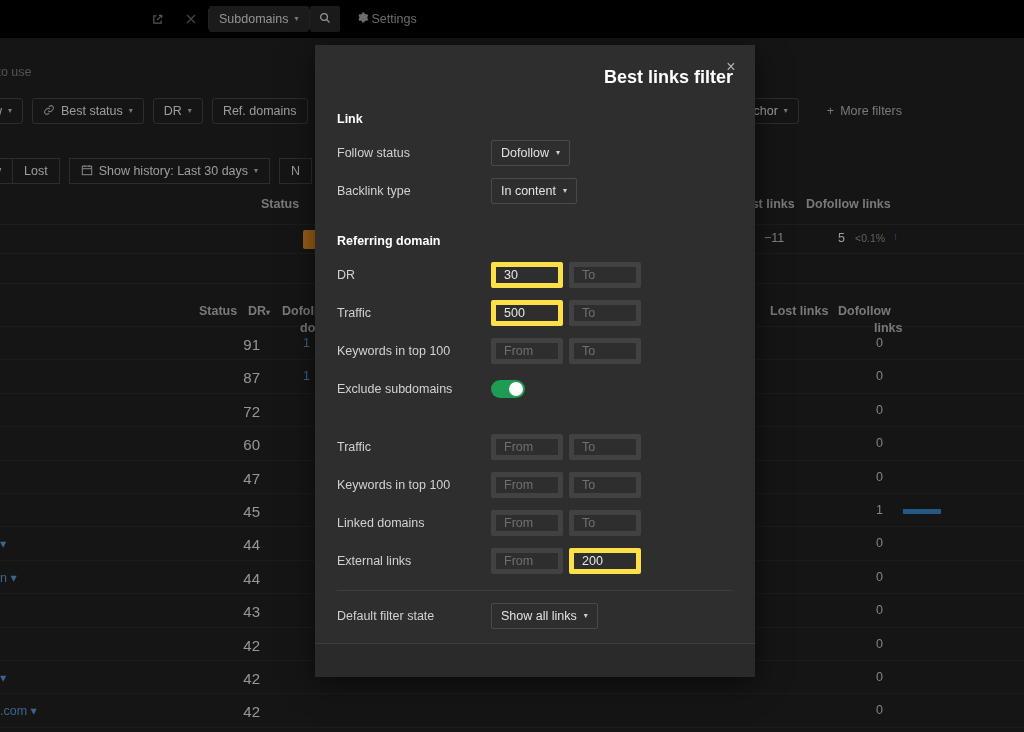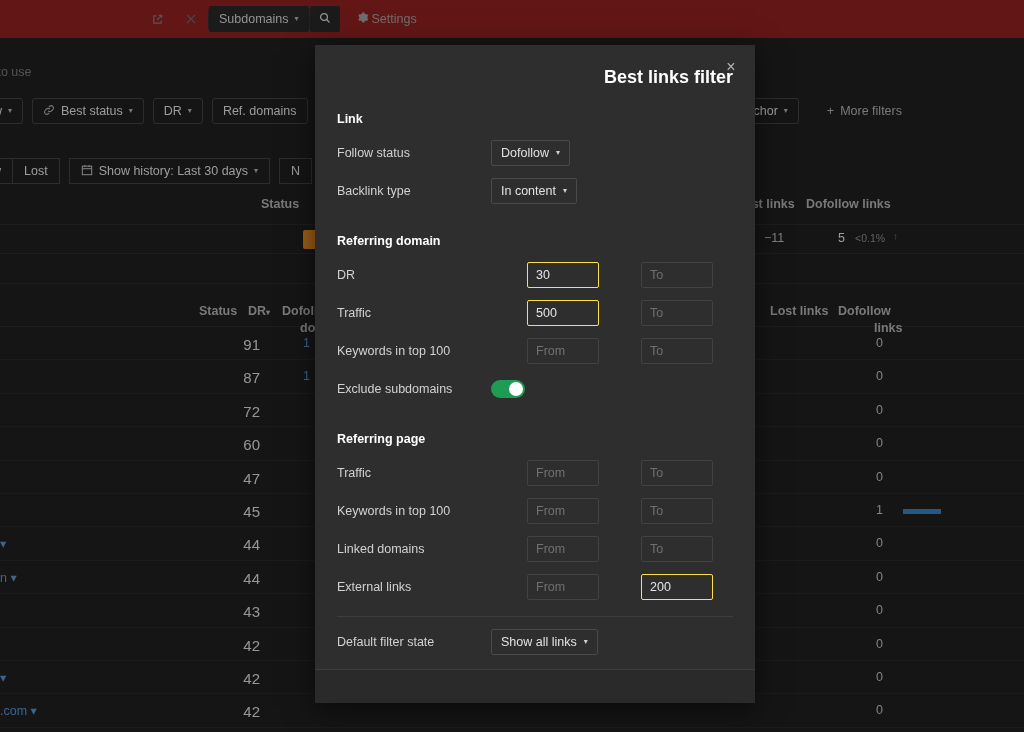--- a/index.html
+++ b/index.html
@@ -7,21 +7,21 @@
     width: 1024px; height: 732px;
     background: #1c1c1c;
     font-family: "Liberation Sans", sans-serif;
     overflow: hidden;
   }
   .app { position: relative; width: 1024px; height: 732px; background: #1c1c1c; }
 
   
   .topbar {
     position: absolute; top: 0; left: 0; width: 1024px; height: 38px;
-    background: #7f1d1d; display: flex; 
+    background: #000000; display: flex; 
   }
   .topbar-inner { display: flex; align-items: center; gap: 0; margin-left: 140px; }
   .tb-icon {
     width: 34px; height: 26px; display: flex; align-items: center; justify-content: center;
     color: #6e6e6e; font-size: 13px;
   }
   .tb-sep { width: 1px; height: 20px; background: #2c2c2c; }
   .tb-chip {
     display: flex; align-items: center; gap: 6px;
     padding: 4px 10px; height: 26px;
@@ -156,24 +156,24 @@
   .dd {
     display: inline-flex; align-items: center; gap: 7px;
     height: 26px; padding: 0 9px;
     border: 1px solid #4a4a4a; border-radius: 2px;
     color: #e2e2e2; font-size: 12.5px; background: #2e2e2e; cursor: pointer;
   }
   .dd .caret { color: #cfcfcf; }
 
   .inp {
     width: 72px; height: 26px;
-    border: 1px solid #fde047; border-radius: 2px;
+    border: 5px solid #fde047; border-radius: 2px;
     background: #2e2e2e; color: #e6e6e6;
     font-size: 12.5px; font-family: "Liberation Sans", sans-serif;
-    padding: 0 8px; outline: none; margin-left: 36px;
+    padding: 0 8px; outline: none;
   }
   .inp::placeholder { color: #707070; }
   .inp.empty { border-color: #424242; }
 
   .toggle {
     width: 34px; height: 18px; border-radius: 9px;
     background: #1f9c54; position: relative; cursor: pointer;
   }
   .toggle .knob {
     position: absolute; right: 2px; top: 2px;
@@ -452,21 +452,20 @@
         <div class="fctrl">
           <div class="toggle">
             <div class="knob"></div>
           </div>
         </div>
       </div>
 
 
       <div class="section-gap"></div>
 
-      <div class="group-title">Referring page</div>
 
       <div class="frow">
         <div class="flabel">Traffic</div>
         <div class="fctrl">
           <input class="inp empty" placeholder="From" style="">
           <input class="inp empty" placeholder="To" style="">
         </div>
       </div>
 
       <div class="frow">

